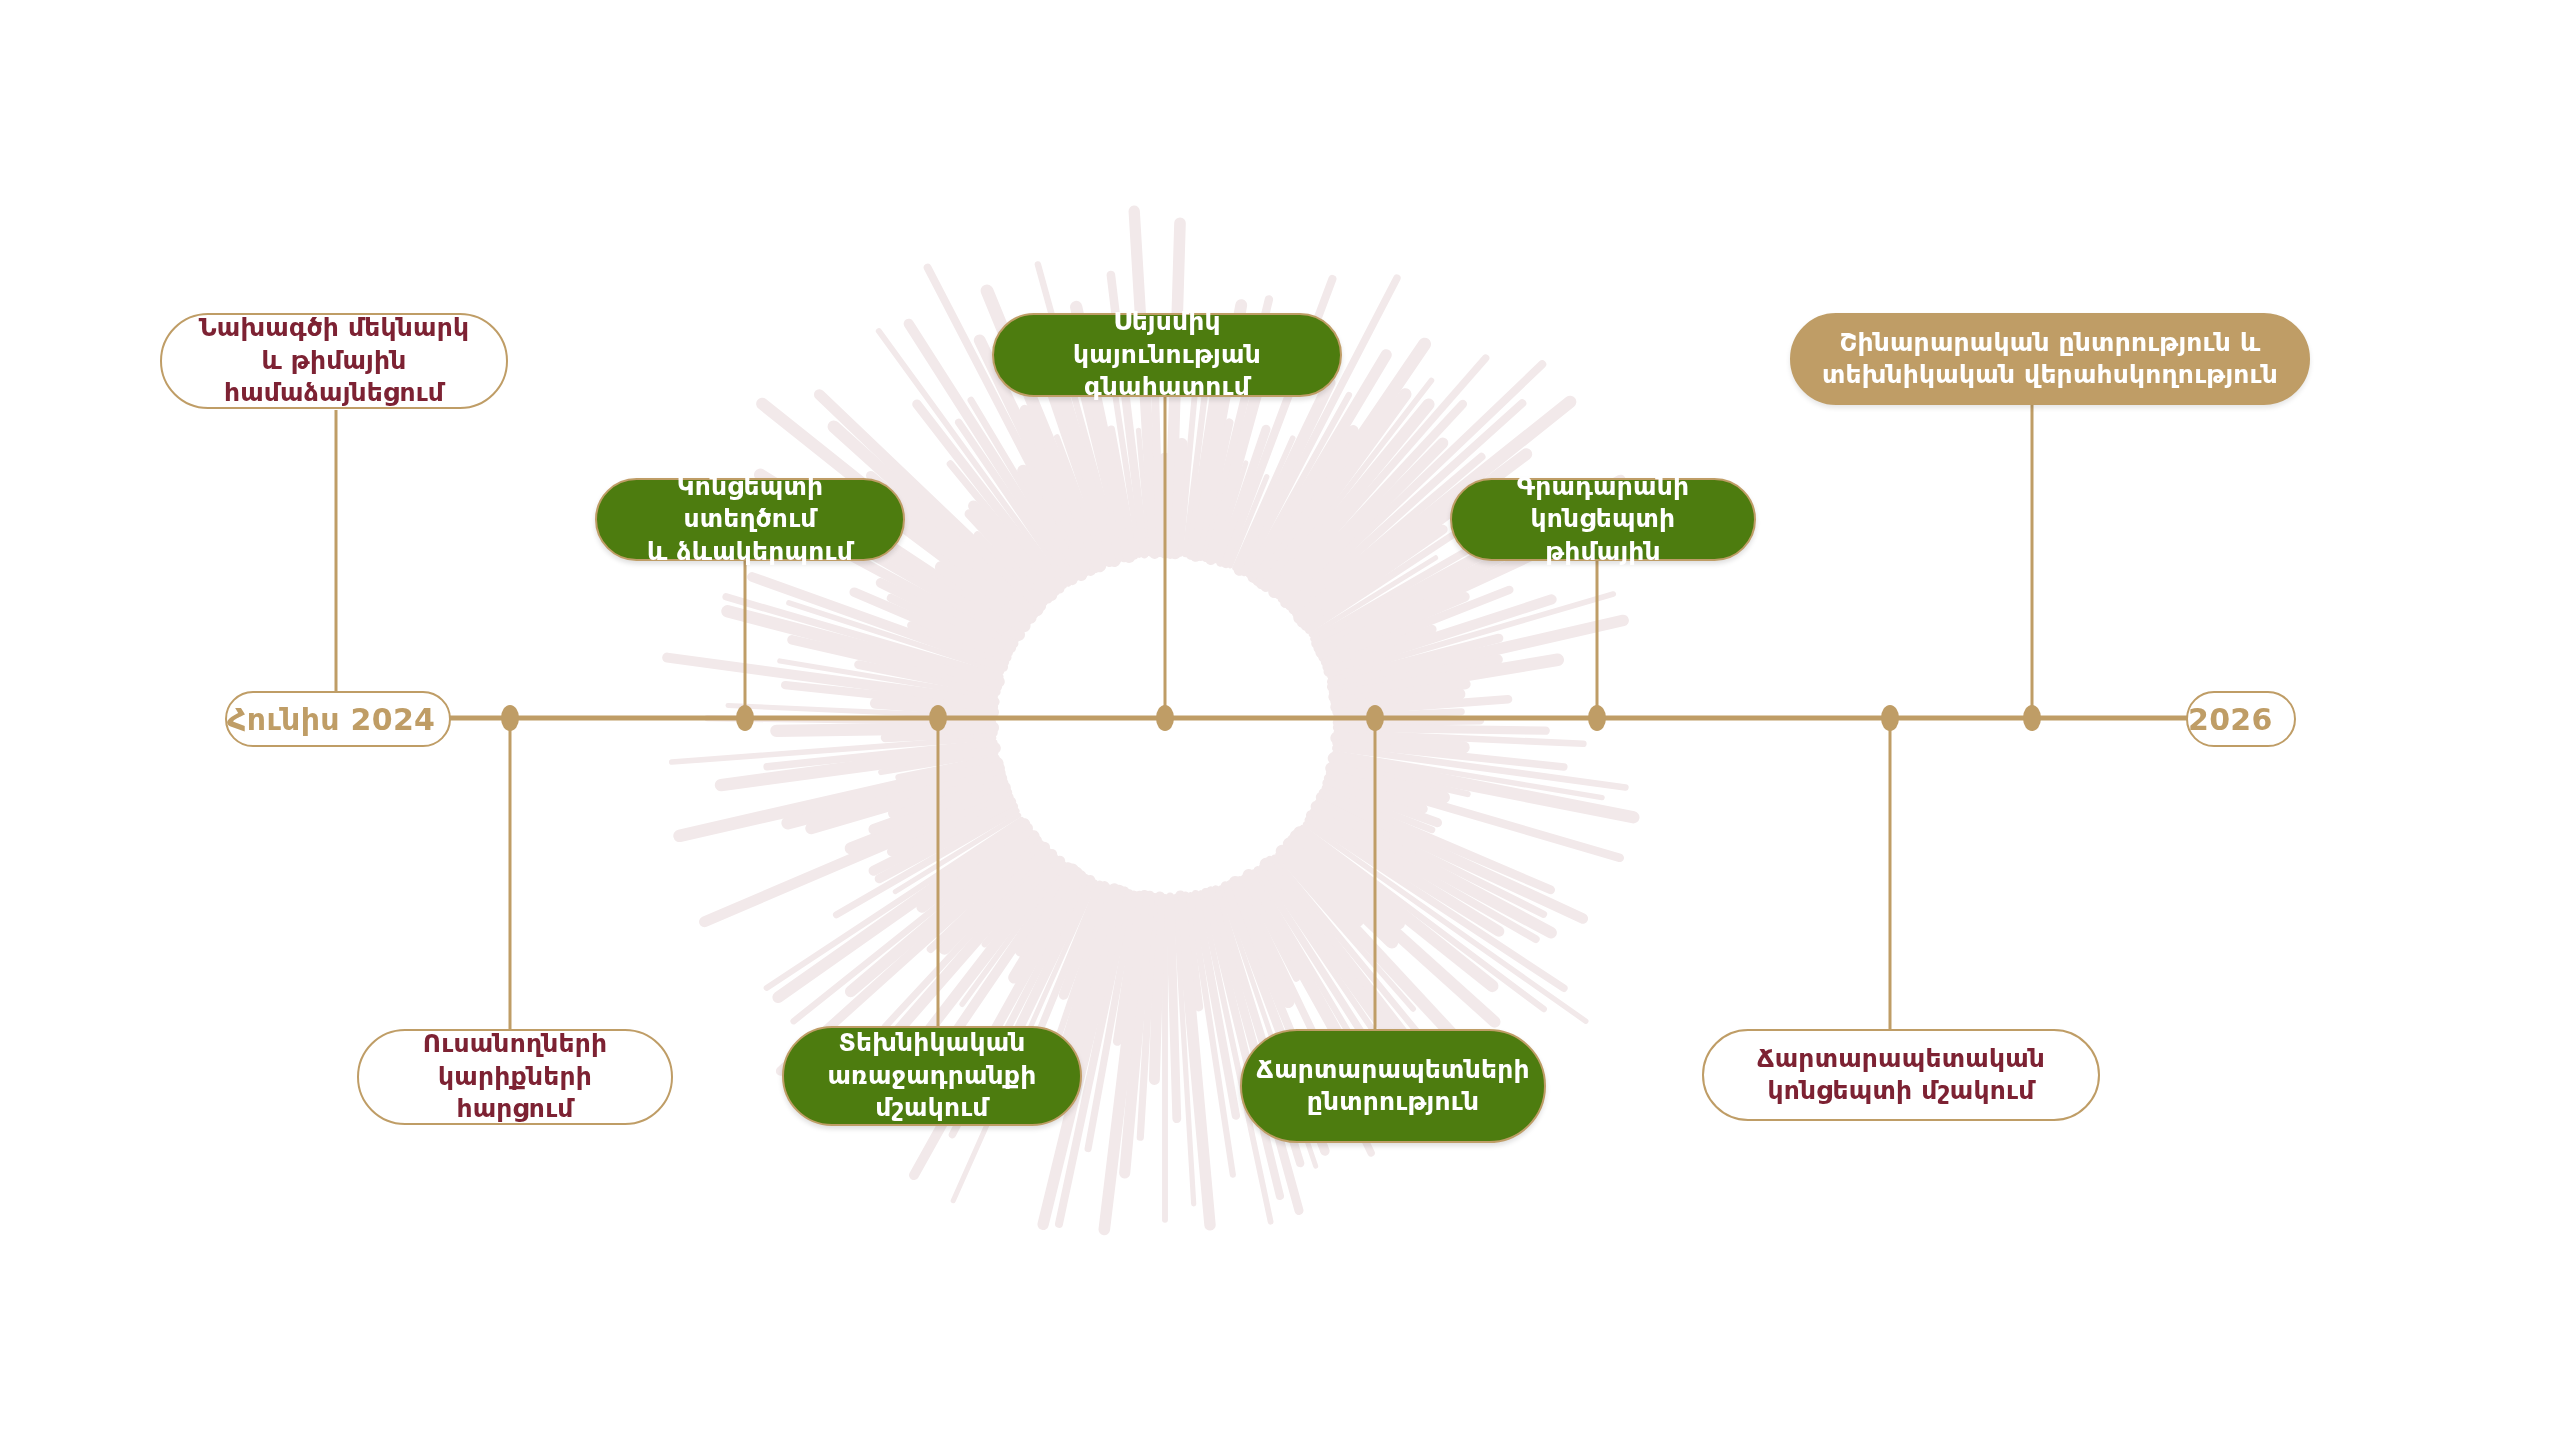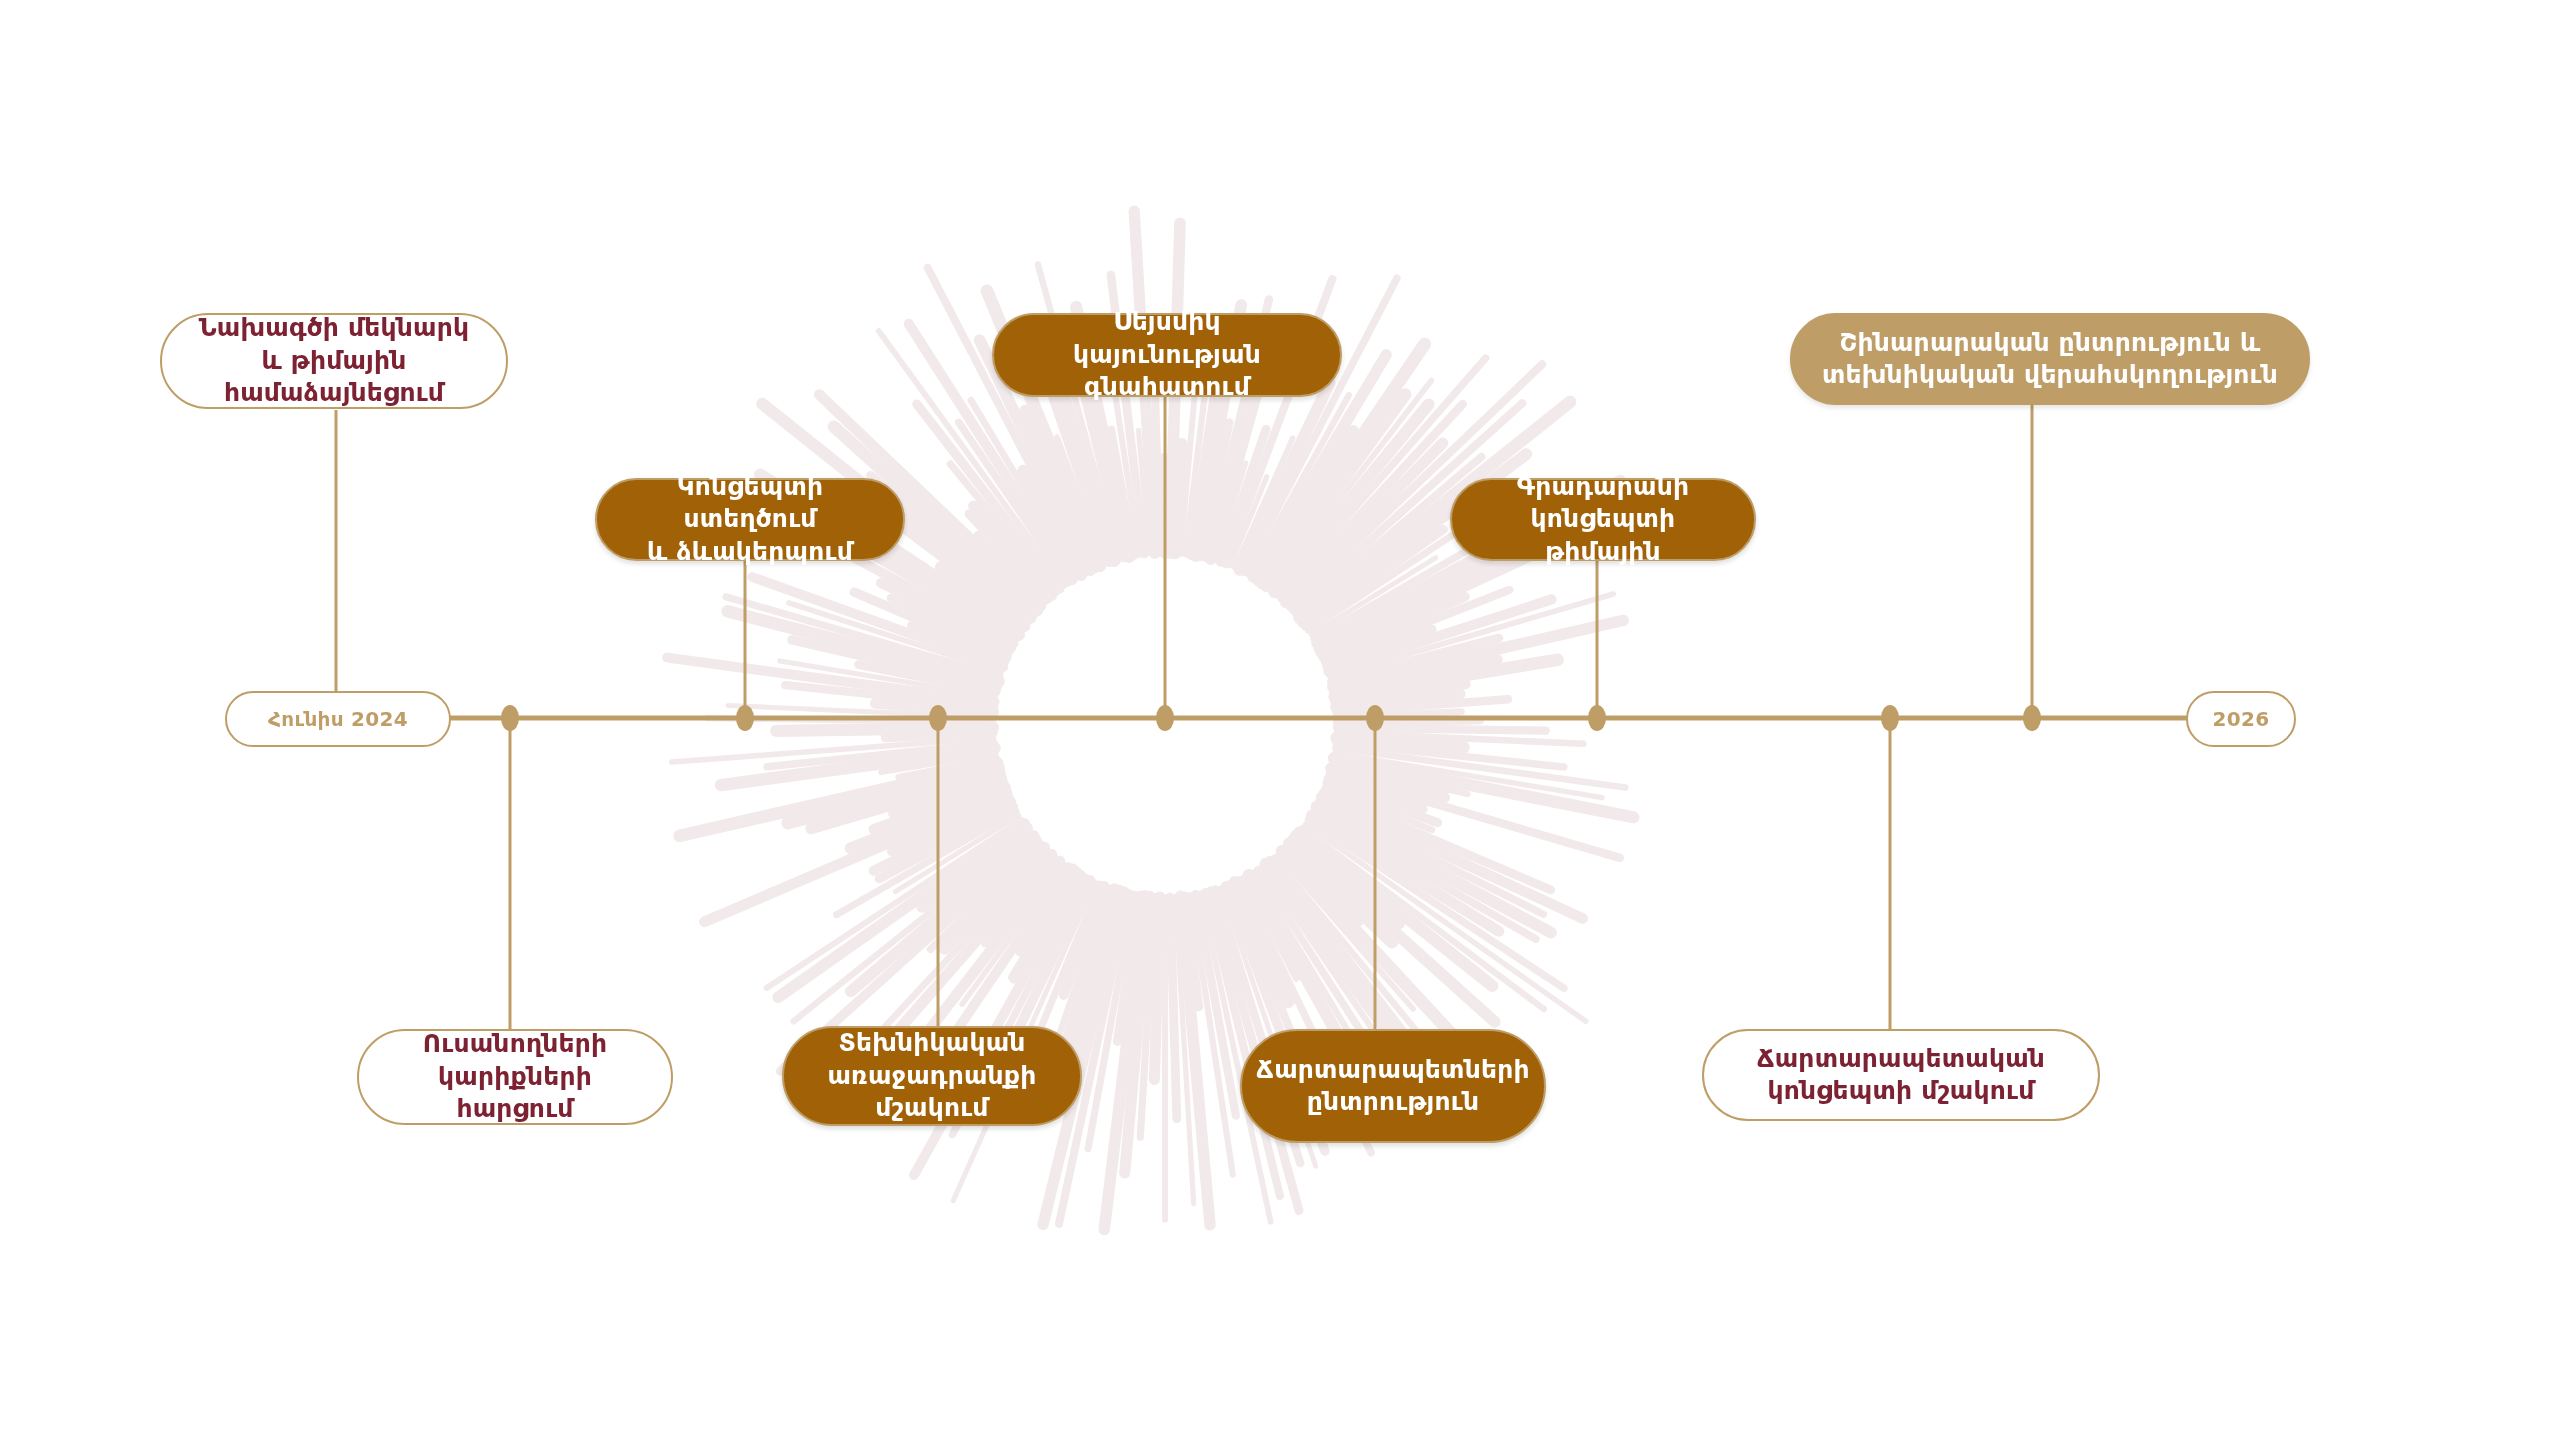--- a/index.html
+++ b/index.html
@@ -24,21 +24,21 @@
     text-align:center;
     border-radius:60px;
     padding:19px 26px;
     line-height:1.30;
     font-weight:700;
     letter-spacing:.2px;
     z-index:5;
     white-space:pre-line;
   }
   .card.filled-red{
-    background:#a16207;
+    background:#4d7c0f;
     border:2px solid #bf9d66;
     color:#ffffff;
     box-shadow:0 3px 5px rgba(0,0,0,.13);
     font-size:25px;
   }
   .card.filled-tan{
     background:#bf9d66;
     border:2px solid #bf9d66;
     color:#ffffff;
     box-shadow:0 3px 5px rgba(0,0,0,.10);
@@ -48,27 +48,27 @@
     background:#ffffff;
     border:2px solid #bf9d66;
     color:#7d2233;
     font-size:25px;
   }
 
   
   .endpoint{
     position:absolute;
     box-sizing:border-box;
-    display:flex;align-items:center;justify-content:center;
+    display:flex;align-items:center;
     background:#ffffff;
     border:2.5px solid #bf9d66;
     border-radius:40px;
     color:#bf9d66;
     font-weight:700;
-    font-size:20px;
+    font-size:30px;
     z-index:6;
     letter-spacing:.3px;
   }
 </style>
 </head>
 <body>
 
 <div id="stage">
 
   <svg id="sunburst" viewBox="0 0 2560 1441" preserveAspectRatio="none" aria-hidden="true">

